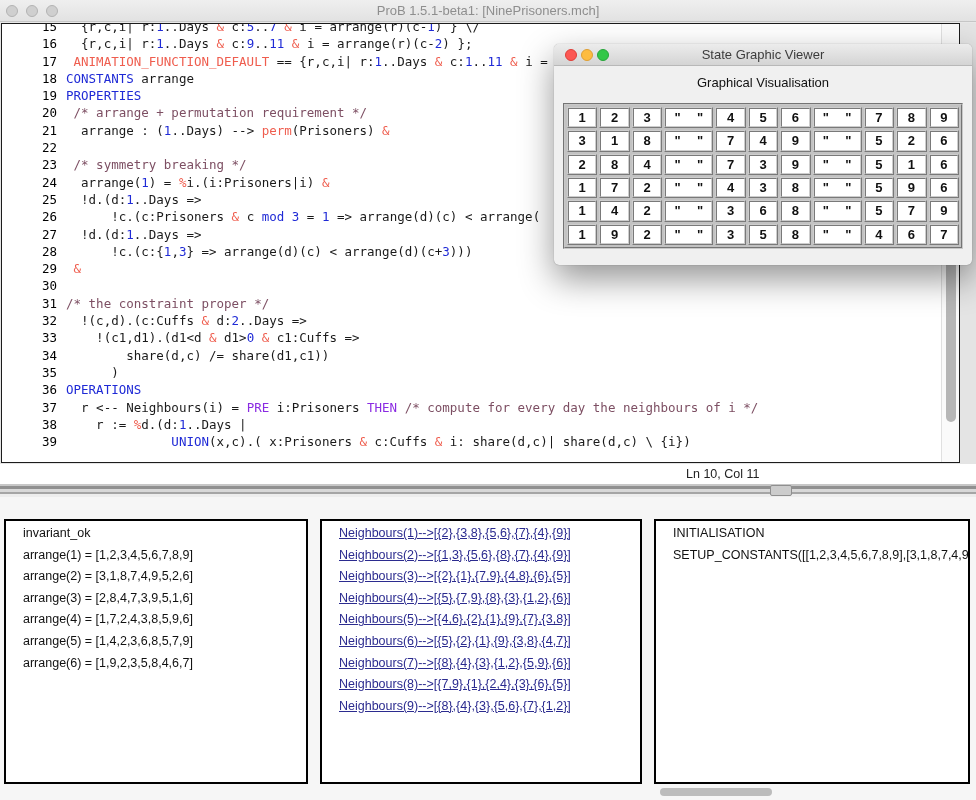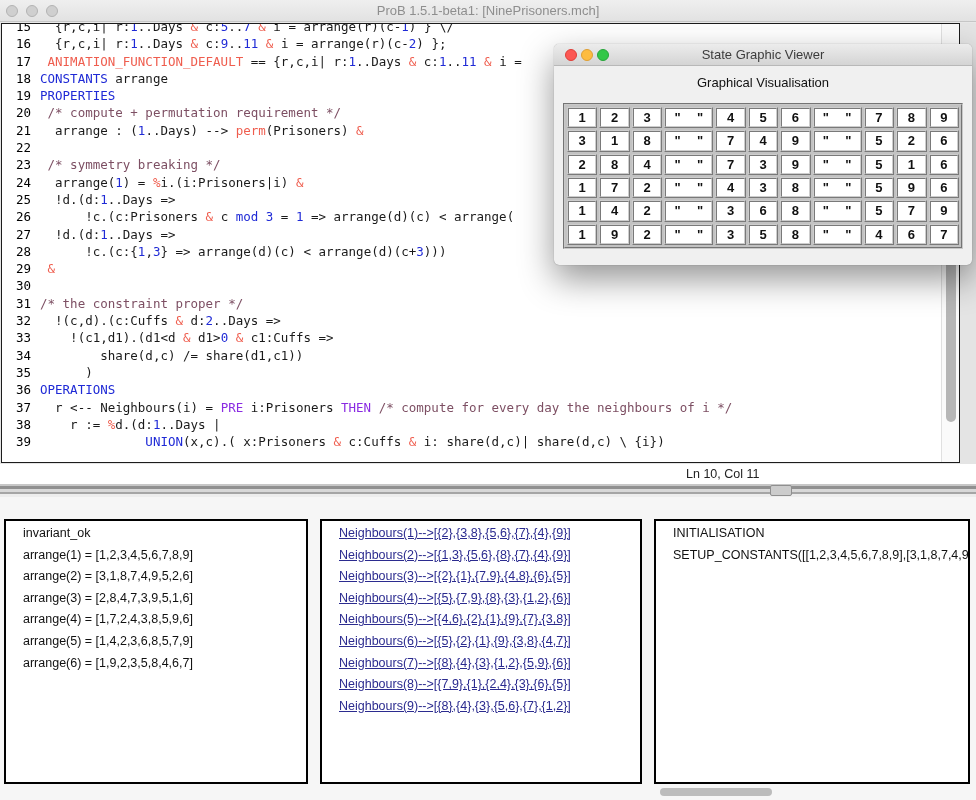--- a/index.html
+++ b/index.html
@@ -15,21 +15,21 @@
   .titlebar .t1{left:6px;} .titlebar .t2{left:26px;} .titlebar .t3{left:46px;}
   .win-title { position:absolute; top:3px; left:0; width:100%; text-align:center;
                font-size:13px; color:#8e8e8e; }
 
   
   .workspace { position:absolute; top:23px; left:0; width:976px; height:441px; background:#e4e4e4; }
   .editor { position:absolute; top:0; left:1px; width:959px; height:440px;
             background:#fff; border:1px solid #1c1c1c; overflow:hidden; }
   .code { position:absolute; top:-6px; left:0; right:18px; bottom:0; overflow:hidden;
           font-family:"DejaVu Sans Mono", monospace; font-size:12.5px; line-height:17.3px; }
-  .cl { white-space:pre; }
+  .cl { white-space:pre;padding-left:26px; }
   .ln { display:inline-block; width:24px; margin-left:5px; margin-right:9px;
         text-align:right; color:#000; }
   .ct .p { color:#1a1a1a; }
   .ct .b { color:#1f2ad6; }
   .ct .r { color:#ef5d4e; }
   .ct .c { color:#7d4f63; }
   .ct .v { color:#8a2be2; }
   .scrollcol { position:absolute; top:0; right:0; width:18px; height:438px;
                background:#fafafa; border-left:1px solid #e0e0e0; }
   .vthumb { position:absolute; right:3px; top:130px; width:10px; height:268px;
@@ -101,21 +101,21 @@
   </div>
 
   <div class="workspace">
     <div class="editor">
       <div class="code">
           <div class="cl"><span class="ln">15</span><span class="ct"><span class="p">  {r,c,i| r:</span><span class="b">1</span><span class="p">..Days </span><span class="r">&amp;</span><span class="p"> c:</span><span class="b">5</span><span class="p">..</span><span class="b">7</span><span class="p"> </span><span class="r">&amp;</span><span class="p"> i = arrange(r)(c-</span><span class="b">1</span><span class="p">) } \/</span></span></div>
           <div class="cl"><span class="ln">16</span><span class="ct"><span class="p">  {r,c,i| r:</span><span class="b">1</span><span class="p">..Days </span><span class="r">&amp;</span><span class="p"> c:</span><span class="b">9</span><span class="p">..</span><span class="b">11</span><span class="p"> </span><span class="r">&amp;</span><span class="p"> i = arrange(r)(c-</span><span class="b">2</span><span class="p">) };</span></span></div>
           <div class="cl"><span class="ln">17</span><span class="ct"><span class="p"> </span><span class="r">ANIMATION_FUNCTION_DEFAULT</span><span class="p"> == {r,c,i| r:</span><span class="b">1</span><span class="p">..Days </span><span class="r">&amp;</span><span class="p"> c:</span><span class="b">1</span><span class="p">..</span><span class="b">11</span><span class="p"> </span><span class="r">&amp;</span><span class="p"> i =</span></span></div>
           <div class="cl"><span class="ln">18</span><span class="ct"><span class="b">CONSTANTS</span><span class="p"> arrange</span></span></div>
           <div class="cl"><span class="ln">19</span><span class="ct"><span class="b">PROPERTIES</span></span></div>
-          <div class="cl"><span class="ln">20</span><span class="ct"><span class="p"> </span><span class="c">/* compute + permutation requirement */</span></span></div>
+          <div class="cl"><span class="ln">20</span><span class="ct"><span class="p"> </span><span class="c">/* arrange + permutation requirement */</span></span></div>
           <div class="cl"><span class="ln">21</span><span class="ct"><span class="p">  arrange : (</span><span class="b">1</span><span class="p">..Days) --&gt; </span><span class="r">perm</span><span class="p">(Prisoners) </span><span class="r">&amp;</span></span></div>
           <div class="cl"><span class="ln">22</span><span class="ct"></span></div>
           <div class="cl"><span class="ln">23</span><span class="ct"><span class="p"> </span><span class="c">/* symmetry breaking */</span></span></div>
           <div class="cl"><span class="ln">24</span><span class="ct"><span class="p">  arrange(</span><span class="b">1</span><span class="p">) = </span><span class="r">%</span><span class="p">i.(i:Prisoners|i) </span><span class="r">&amp;</span></span></div>
           <div class="cl"><span class="ln">25</span><span class="ct"><span class="p">  !d.(d:</span><span class="b">1</span><span class="p">..Days =&gt;</span></span></div>
           <div class="cl"><span class="ln">26</span><span class="ct"><span class="p">      !c.(c:Prisoners </span><span class="r">&amp;</span><span class="p"> c </span><span class="b">mod</span><span class="p"> </span><span class="b">3</span><span class="p"> = </span><span class="b">1</span><span class="p"> =&gt; arrange(d)(c) &lt; arrange(</span></span></div>
           <div class="cl"><span class="ln">27</span><span class="ct"><span class="p">  !d.(d:</span><span class="b">1</span><span class="p">..Days =&gt;</span></span></div>
           <div class="cl"><span class="ln">28</span><span class="ct"><span class="p">      !c.(c:{</span><span class="b">1</span><span class="p">,</span><span class="b">3</span><span class="p">} =&gt; arrange(d)(c) &lt; arrange(d)(c+</span><span class="b">3</span><span class="p">)))</span></span></div>
           <div class="cl"><span class="ln">29</span><span class="ct"><span class="p"> </span><span class="r">&amp;</span></span></div>
           <div class="cl"><span class="ln">30</span><span class="ct"></span></div>

